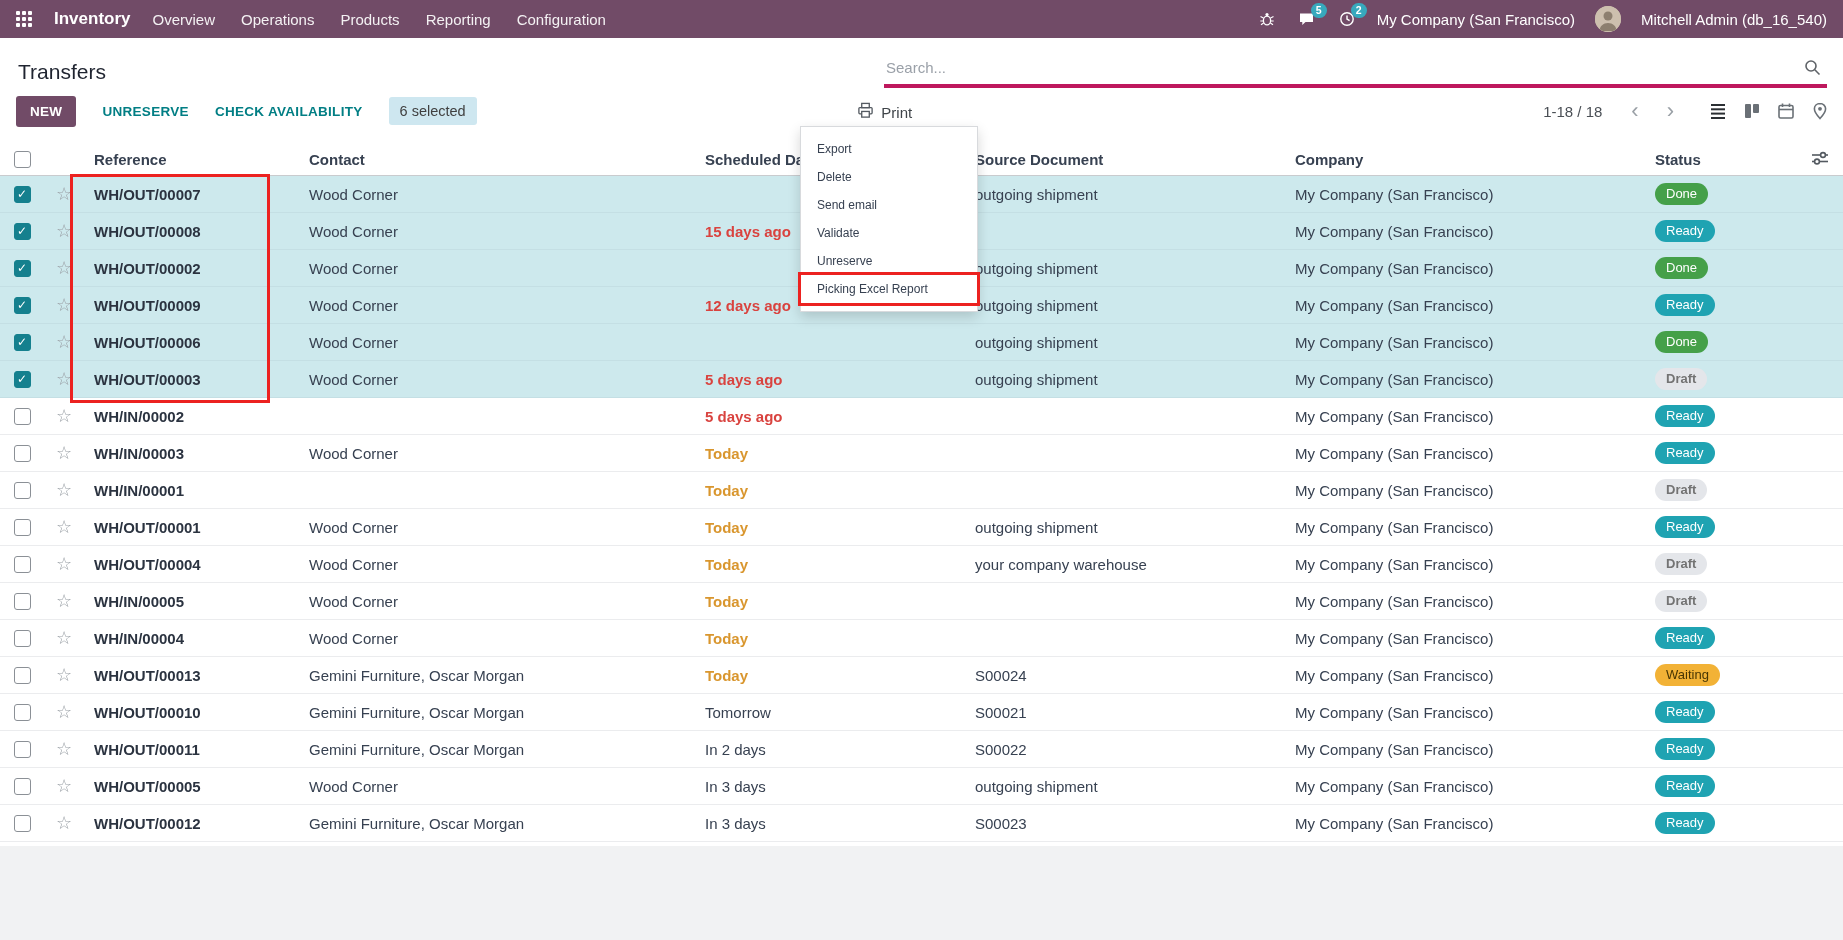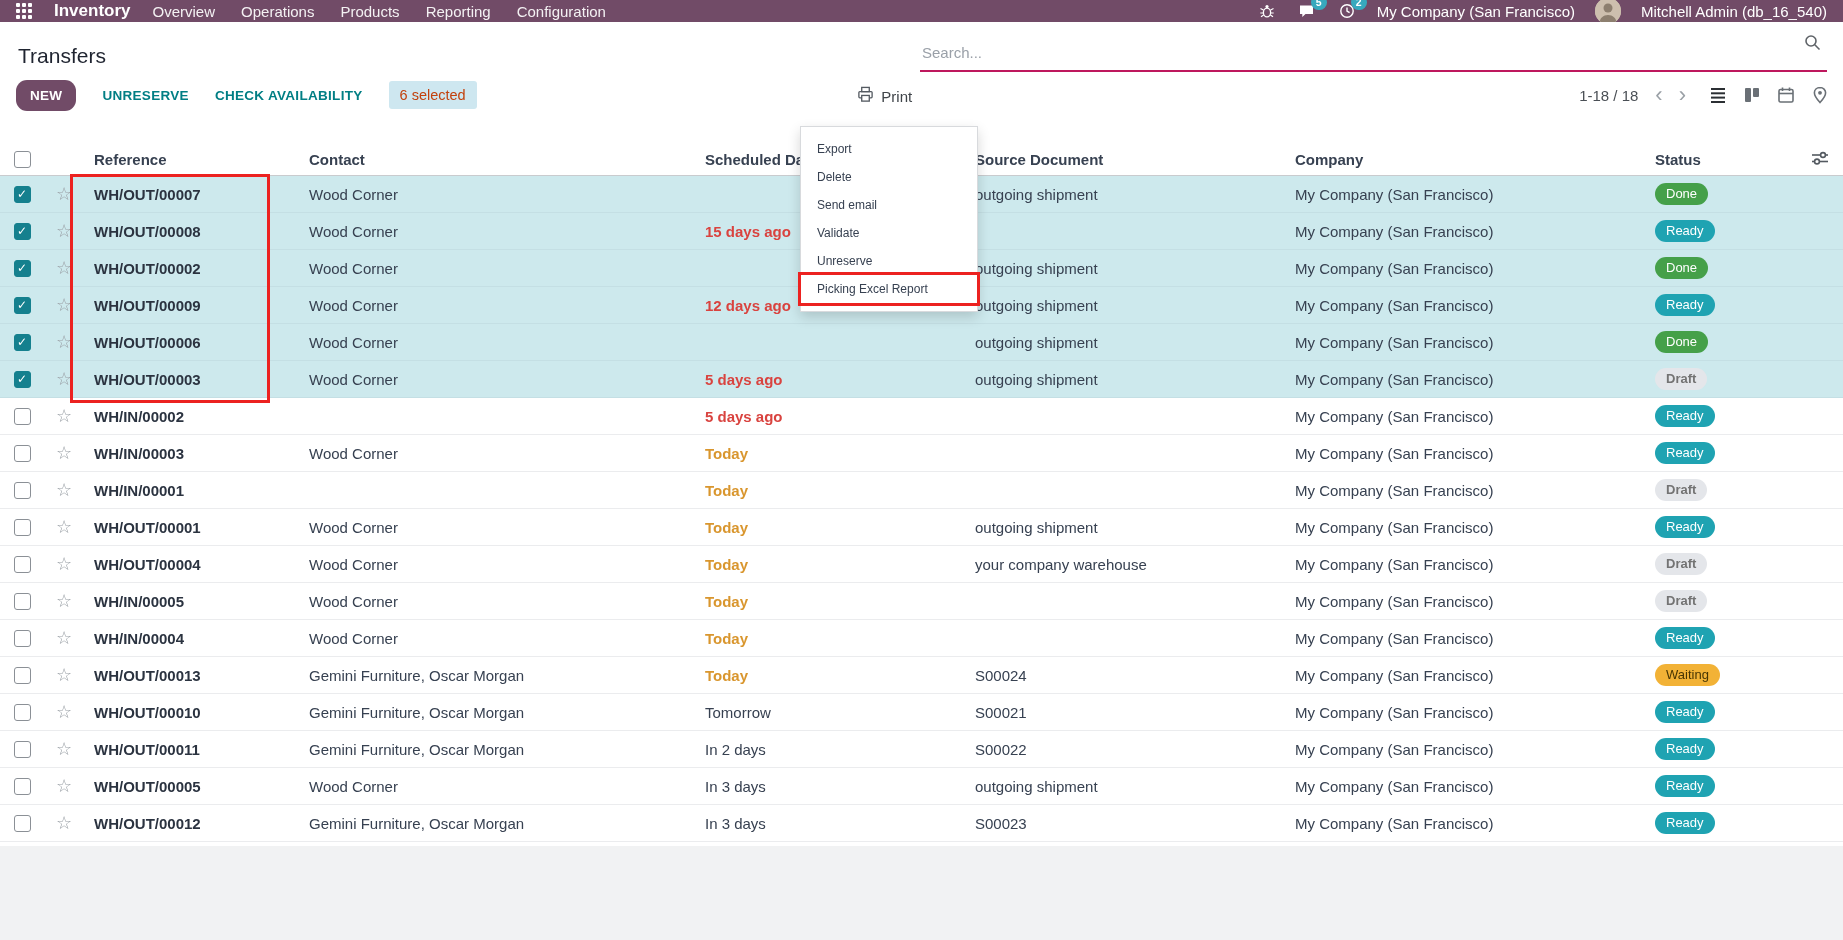--- a/index.html
+++ b/index.html
@@ -1,55 +1,55 @@
 <!DOCTYPE html>
 <html><head>
 <meta charset="utf-8">
 <style>
   * { box-sizing: border-box; }
   html,body { margin:0; padding:0; background:#fff; }
   body { font-family: "Liberation Sans", "DejaVu Sans", sans-serif; color:#374151; }
   .app { position:relative; width:1843px; height:940px; overflow:hidden; background:#fff; }
 
   
-  .navbar { height:22px; background:#714B67; display:flex; align-items:center; justify-content:space-between; padding:0 16px; color:#fff; }
+  .navbar { height:38px; background:#714B67; display:flex; align-items:center; justify-content:space-between; padding:0 16px; color:#fff; }
   .nav-left { display:flex; align-items:center; gap:22px; }
   .apps-icon { display:grid; grid-template-columns:repeat(3,4px); grid-gap:2px; cursor:pointer; }
   .apps-icon i { width:4px; height:4px; background:#fff; border-radius:1px; }
   .brand { font-size:17px; font-weight:700; color:#fff; }
   .nav-menus { display:flex; align-items:center; gap:26px; }
   .nav-item { font-size:15px; color:rgba(255,255,255,.92); cursor:pointer; }
   .nav-right { display:flex; align-items:center; gap:20px; }
   .icon-wrap { position:relative; display:inline-flex; width:20px; height:20px; align-items:center; justify-content:center; }
   .count-badge { position:absolute; top:-6px; right:-10px; background:#37A9BD; color:#fff; font-size:10.5px; font-weight:700; line-height:1; padding:2px 5px; border-radius:8px; }
   .nav-company, .nav-user { font-size:15px; color:#fff; white-space:nowrap; }
   .avatar { width:26px; height:26px; border-radius:50%; background:#cdbfae; overflow:hidden; display:inline-flex; align-items:center; justify-content:center; }
 
   
   .control-panel { position:relative; height:106px; background:#fff; }
   .page-title { position:absolute; left:18px; top:22px; font-size:21px; font-weight:500; color:#1f2430; }
-  .searchbar { position:absolute; left:920px; right:16px; top:12px; height:38px; border-bottom:2px solid #be185d; display:flex; }
+  .searchbar { position:absolute; left:884px; right:16px; top:12px; height:38px; border-bottom:4px solid #be185d; display:flex; align-items:center; }
   .searchbar input { flex:1; border:none; outline:none; font-size:15px; color:#374151; font-family:inherit; background:transparent; }
   .searchbar input::placeholder { color:#9aa0a8; }
   .search-glass { margin-right:6px; display:inline-flex; cursor:pointer; }
 
   .cp-buttons { position:absolute; left:0; right:0; top:58px; height:34px; }
   .left-cluster { position:absolute; left:16px; top:0; display:flex; align-items:center; gap:26px; height:30px; }
-  .btn-new { background:#714B67; color:#fff; border:none; font:700 13.5px "Liberation Sans",sans-serif; letter-spacing:.3px; padding:8px 14px; border-radius:11px; cursor:pointer; }
+  .btn-new { background:#714B67; color:#fff; border:none; font:700 13.5px "Liberation Sans",sans-serif; letter-spacing:.3px; padding:8px 14px; border-radius:3px; cursor:pointer; }
   .btn-link { background:none; border:none; color:#017E84; font:700 13.5px "Liberation Sans",sans-serif; letter-spacing:.3px; padding:0; cursor:pointer; }
-  .sel-chip { background:#CEE7F0; color:#c2410c; font-size:14.5px; padding:6px 11px; border-radius:3px; }
+  .sel-chip { background:#CEE7F0; color:#404040; font-size:14.5px; padding:6px 11px; border-radius:3px; }
 
   .center-cluster { position:absolute; left:718px; top:0; display:flex; align-items:center; gap:16px; height:30px;flex-direction:column; }
   .btn-flat, .btn-action { display:inline-flex; align-items:center; gap:7px; background:none; border:none; font:400 15px "Liberation Sans",sans-serif; color:#3f4449; padding:6px 10px; cursor:pointer; }
   .btn-action { border:1px solid #cfd2d6; background:#fff; border-radius:3px 3px 0 0; padding:6px 12px; }
   .filter-cluster { display:flex; align-items:center; gap:26px; margin-left:42px; }
   .filter-cluster .btn-flat { padding:6px 2px; gap:6px; }
   .star-glyph { font-size:14px; color:#545a61; line-height:1; }
 
-  .right-cluster { position:absolute; right:14px; top:0; display:flex; align-items:center; gap:10px; height:30px; }
+  .right-cluster { position:absolute; right:14px; top:0; display:flex; align-items:center; gap:22px; height:30px; }
   .pager { font-size:15px; color:#4a4f55; margin-right:4px; }
   .chev { font-size:22px; color:#9aa0a6; line-height:1; padding:0 3px; cursor:pointer; user-select:none; }
   .view-switcher { display:flex; align-items:center; gap:16px; margin-left:10px; }
   .view-btn { display:inline-flex; cursor:pointer; }
 
   
   .dropdown { position:absolute; left:800px; top:126px; width:178px; background:#fff; border:1px solid #d8dadd; box-shadow:0 5px 12px rgba(0,0,0,.16); padding:8px 0; z-index:40; }
   .dropdown-item { height:28px; line-height:28px; padding:0 16px; font-size:12px; color:#374151; cursor:pointer; white-space:nowrap; }
   .dropdown-item.highlighted { outline:3px solid #EC2220; outline-offset:0; }
 

